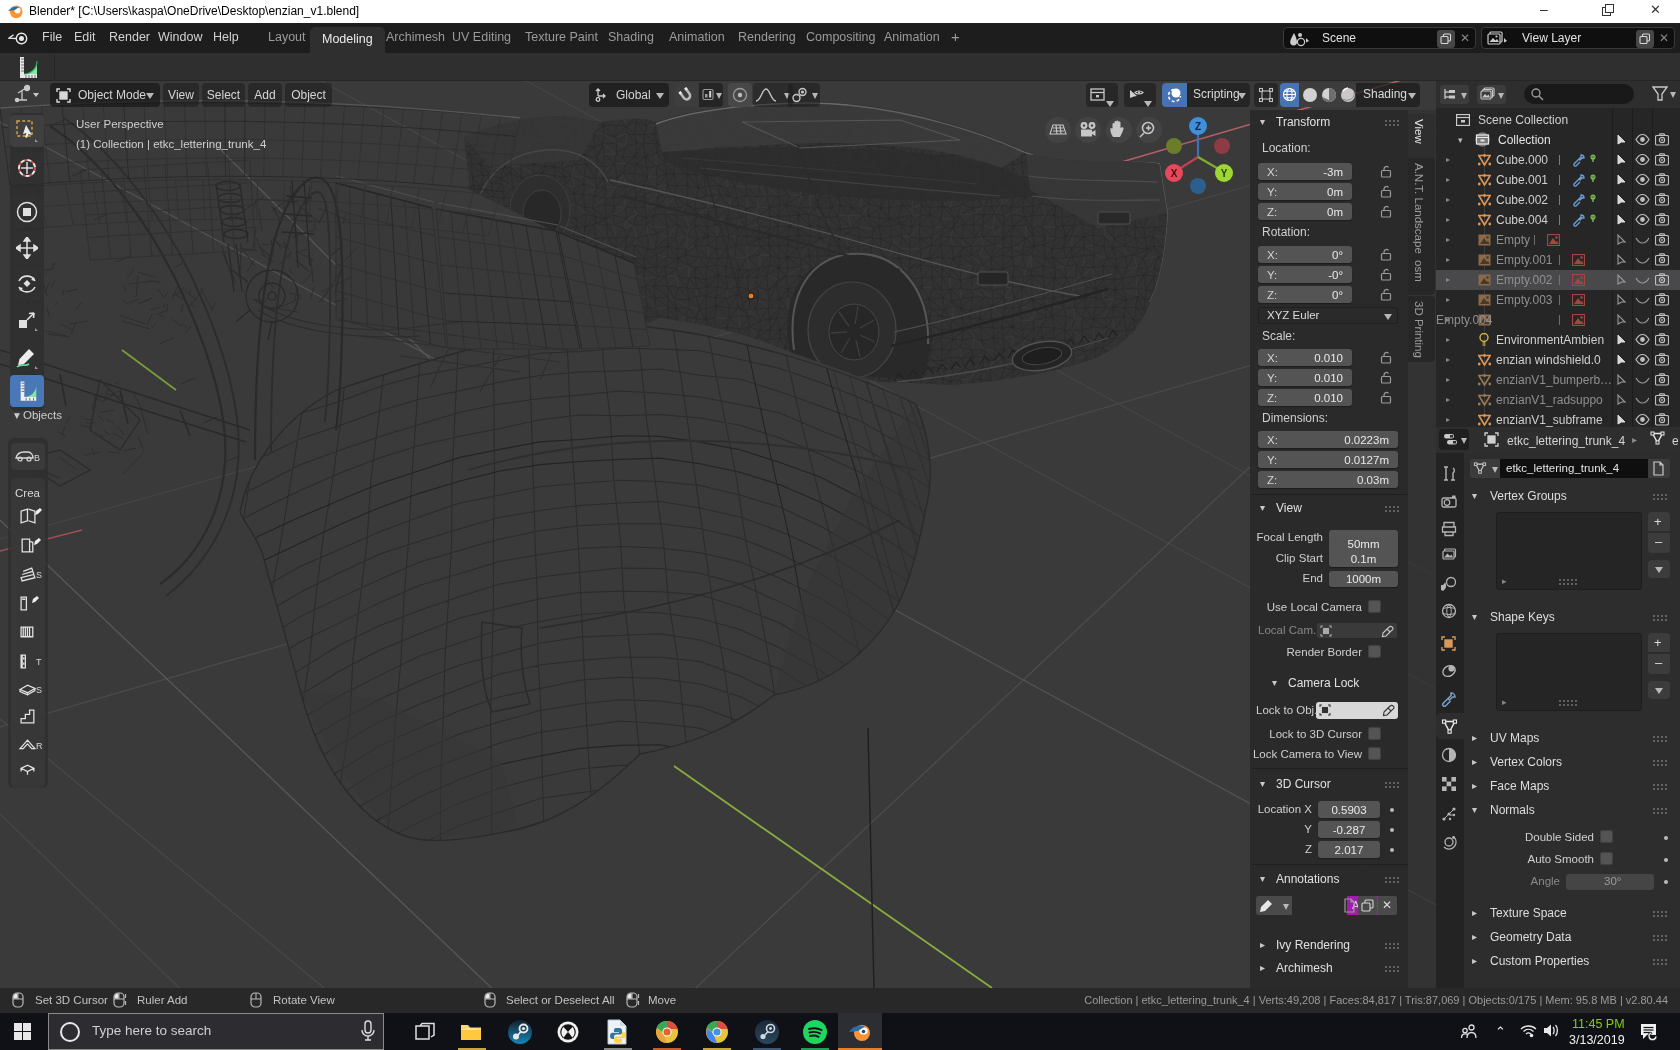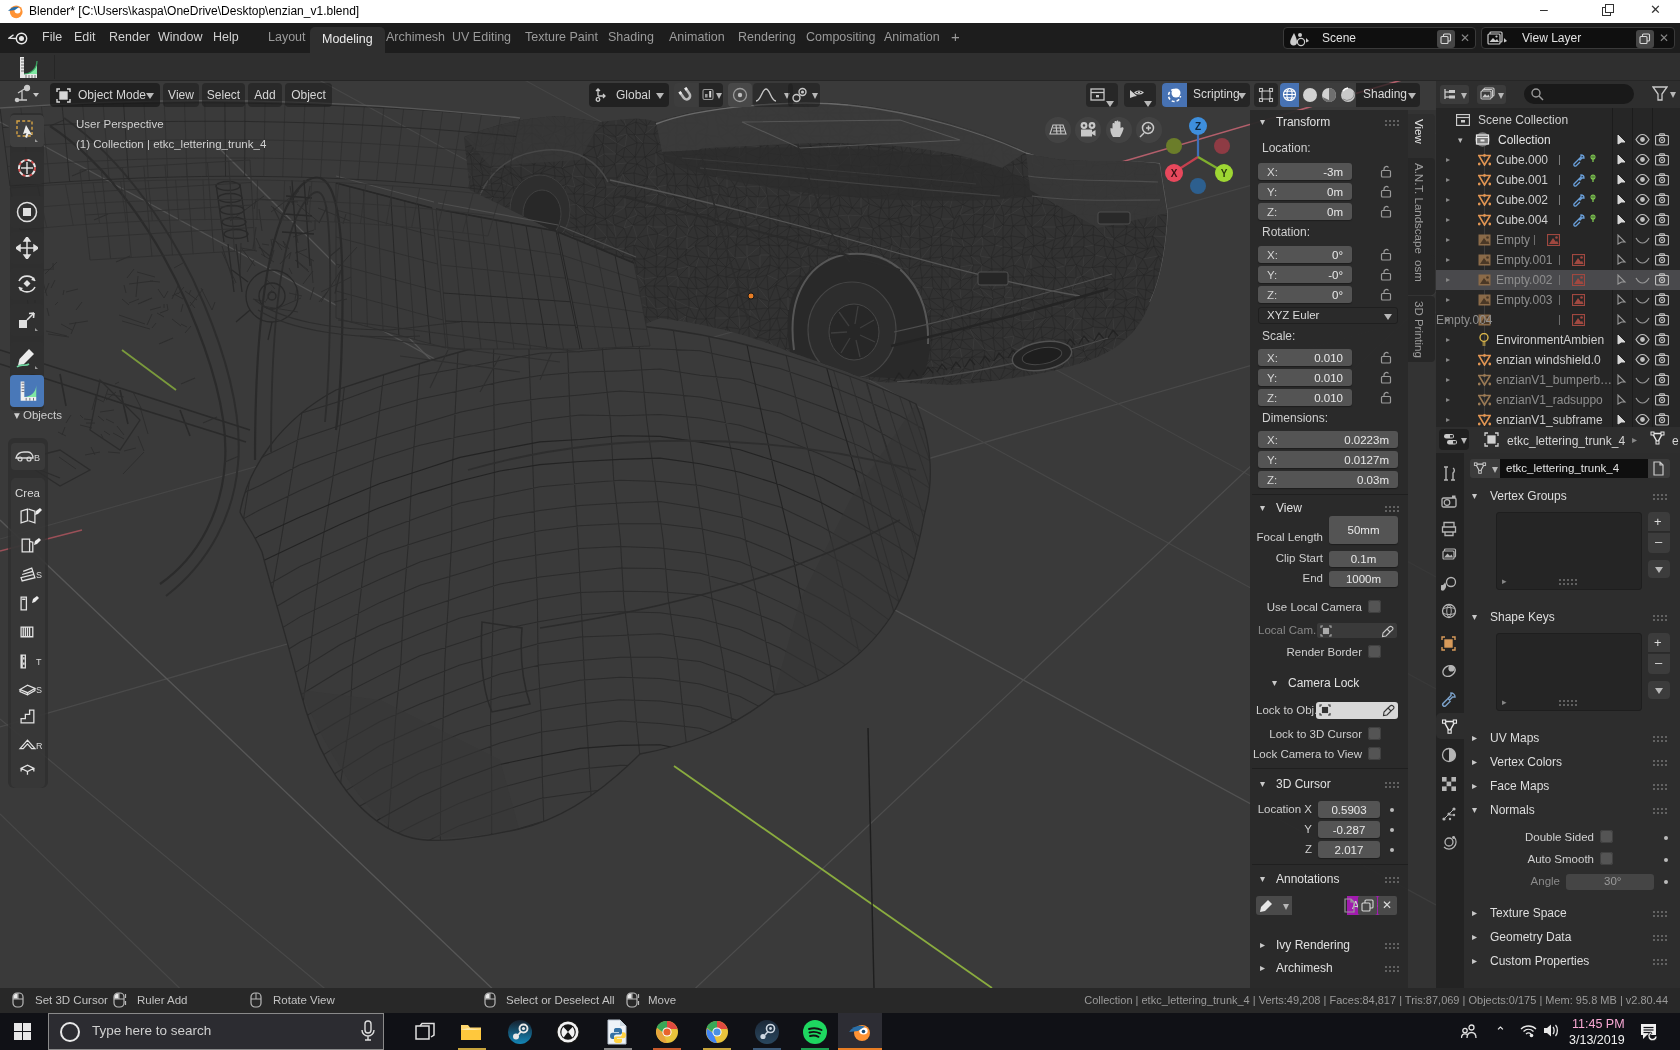--- a/index.html
+++ b/index.html
@@ -615,21 +615,21 @@
 <div class="fld" style="left:1258px;top:471px;width:140px;height:17px">
     <span style="margin-left:9px;color:#d5d5d5">Z:</span>
     <span style="position:absolute;right:9px">0.03m</span>
   </div>
 <div class="abs" style="left:1252px;top:494px;width:156px;height:1px;background:#1f1f1f"></div>
 <div class="tx" style="left:1260px;top:502px;font-size:10px;color:#c9c9c9">▾</div>
 <div class="tx" style="left:1276px;top:501px;font-size:12px;color:#e0e0e0">View</div>
 <div class="grip" style="left:1384px;top:505px"></div>
 <div class="tx" style="left:0px;top:0px;font-size:11.5px;color:#cfcfcf;width:0"></div>
 <div class="tx" style="right:357px;top:531px;font-size:11.5px;color:#cfcfcf">Focal Length</div>
-<div class="fld" style="left:1329px;top:516px;width:69px;height:28px;justify-content:center">50mm</div>
+<div class="fld" style="left:1329px;top:530px;width:69px;height:28px;justify-content:center">50mm</div>
 <div class="tx" style="left:0px;top:0px;font-size:11.5px;color:#cfcfcf;width:0"></div>
 <div class="tx" style="right:357px;top:552px;font-size:11.5px;color:#cfcfcf">Clip Start</div>
 <div class="fld" style="left:1329px;top:551px;width:69px;height:16px;justify-content:center">0.1m</div>
 <div class="tx" style="left:0px;top:0px;font-size:11.5px;color:#cfcfcf;width:0"></div>
 <div class="tx" style="right:357px;top:572px;font-size:11.5px;color:#cfcfcf">End</div>
 <div class="fld" style="left:1329px;top:571px;width:69px;height:16px;justify-content:center">1000m</div>
 <div class="tx" style="right:318px;top:601px;font-size:11.5px;color:#cfcfcf">Use Local Camera</div>
 <div class="chk" style="left:1368px;top:600px"></div>
 <div class="tx" style="left:1258px;top:624px;font-size:11.5px;color:#888">Local Cam..</div>
 <div class="abs" style="left:1316px;top:622px;width:82px;height:17px;background:#3a3a3a;border-radius:3px;border:1px solid #2a2a2a">
@@ -1438,21 +1438,21 @@
       <path d="M1,5 C5,1 12,1 16,5"></path>
       <path d="M3.5,7.5 C6.5,4.7 10.5,4.7 13.5,7.5"></path>
       <path d="M6,10 C7.5,8.7 9.5,8.7 11,10"></path>
     </g>
     <circle cx="11.5" cy="11.5" r="1.8" fill="#e8e8e8"></circle>
   </svg>
 <svg class="abs" style="left:1543px;top:1023px" width="18" height="15" viewBox="0 0 18 15">
     <path d="M1,5 L4,5 L8,1.5 L8,13.5 L4,10 L1,10 Z" fill="#e8e8e8"></path>
     <path d="M10,4 C11.5,5.5 11.5,9.5 10,11 M12.5,2 C15,4.5 15,10.5 12.5,13" fill="none" stroke="#e8e8e8" stroke-width="1.3"></path>
   </svg>
-<div class="tx" style="left:1572px;top:1017px;font-size:12.5px;color:#f9a8d4">11:45 PM</div>
+<div class="tx" style="left:1572px;top:1017px;font-size:12.5px;color:#84cc16">11:45 PM</div>
 <div class="tx" style="left:1569px;top:1033px;font-size:12.5px;color:#f0f0f0">3/13/2019</div>
 <svg class="abs" style="left:1639px;top:1022px" width="19" height="19" viewBox="0 0 19 19">
     <path d="M2,2 L17,2 L17,13 L8,13 L4,17 L4,13 L2,13 Z" fill="#f0f0f0"></path>
     <g stroke="#101116" stroke-width="1.2">
       <line x1="4.5" y1="5.5" x2="14.5" y2="5.5"></line>
       <line x1="4.5" y1="8" x2="14.5" y2="8"></line>
       <line x1="4.5" y1="10.5" x2="11" y2="10.5"></line>
     </g>
     <path d="M12,10 a4.5,4.5 0 1 0 6,4 l-2,0 a2.5,2.5 0 1 1 -3,-2.5 Z" fill="#f0f0f0" stroke="#101116" stroke-width="0.8"></path>
   </svg>

